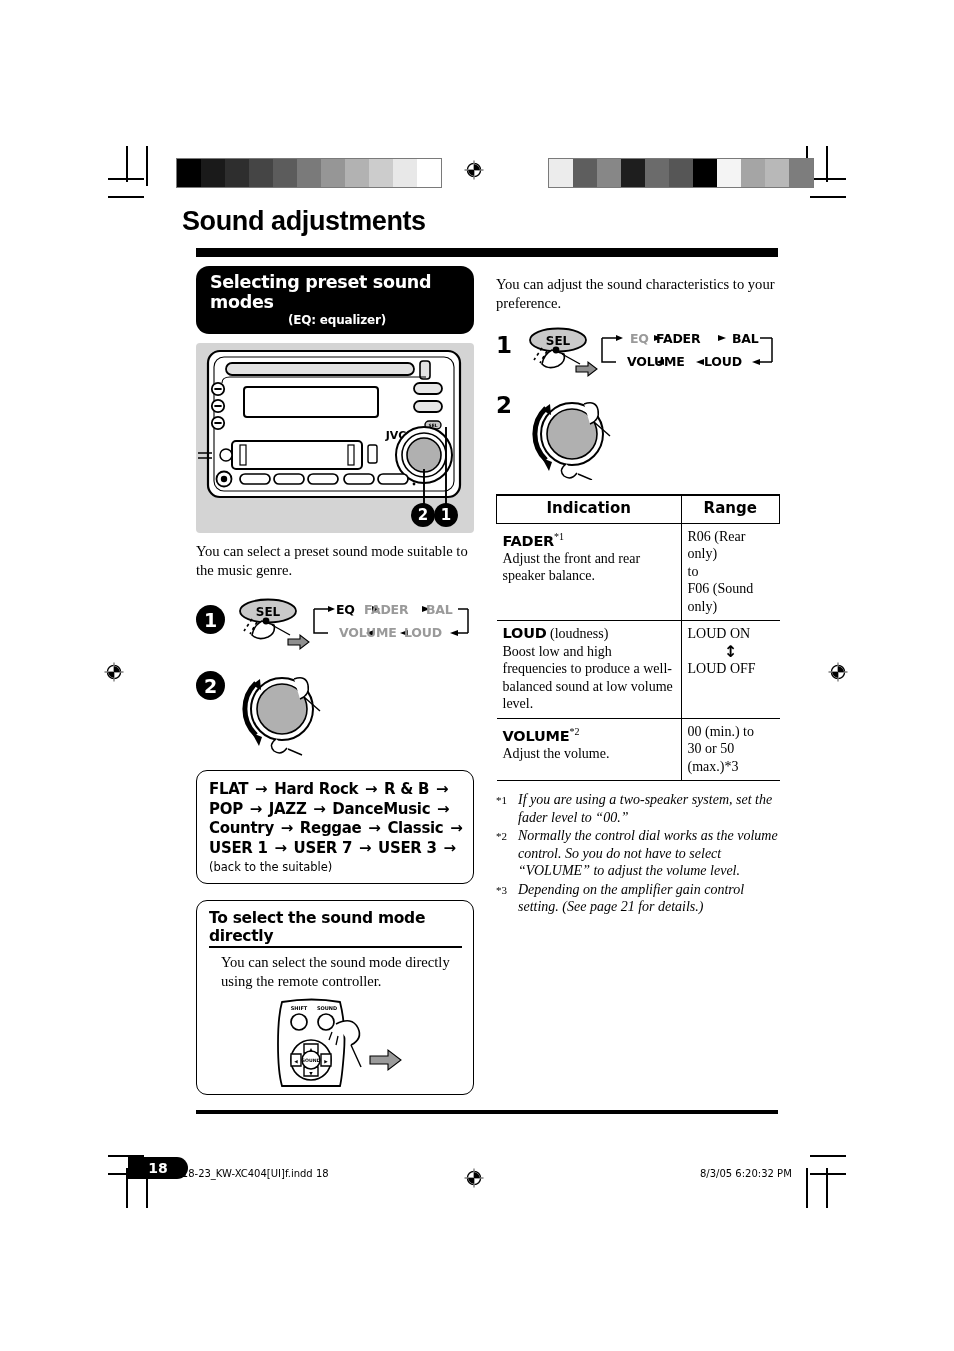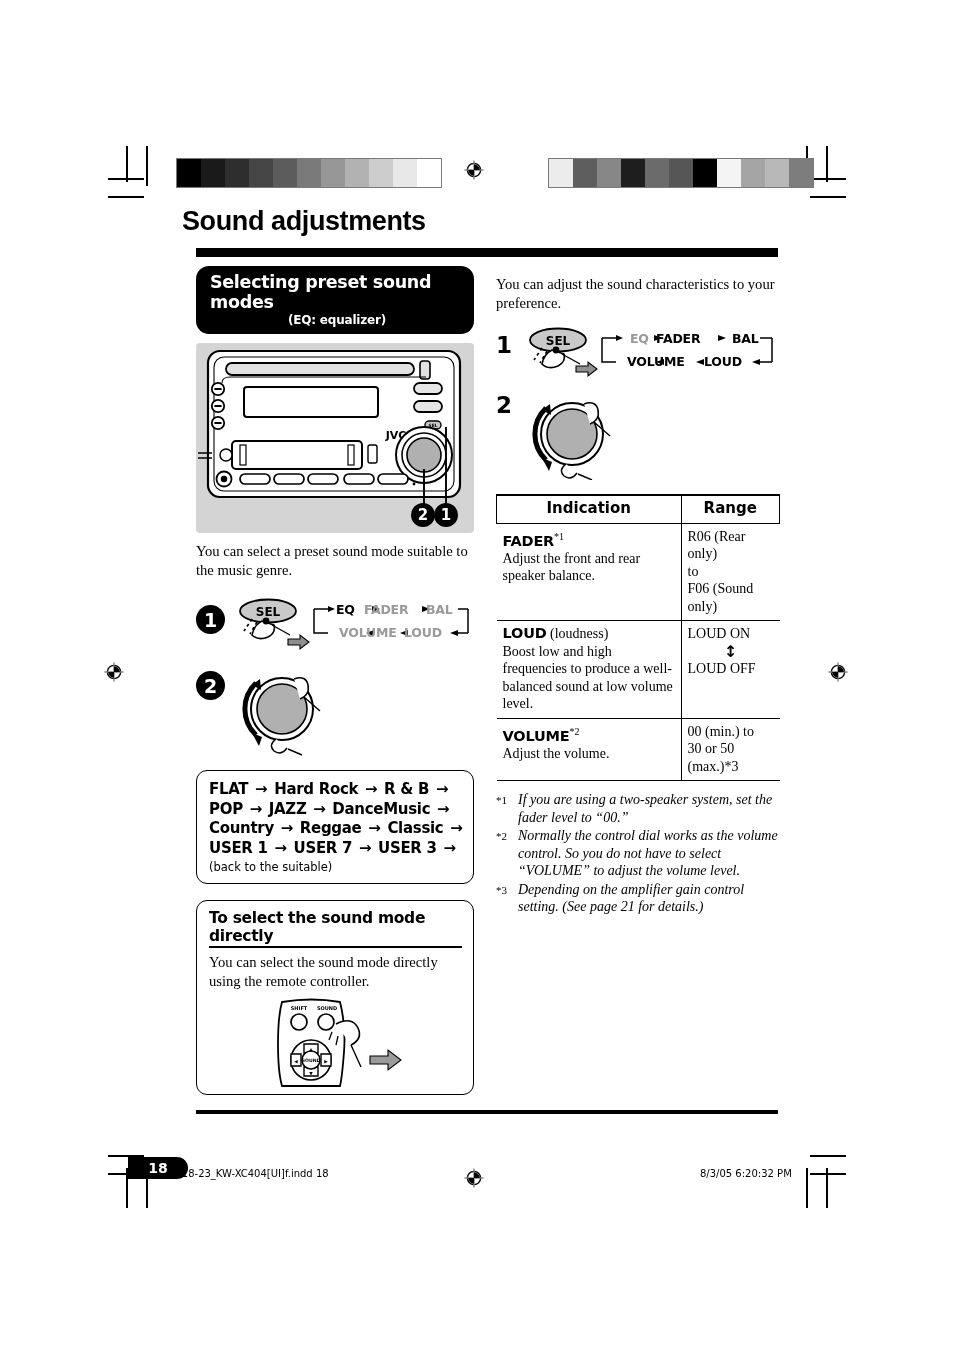--- a/index.html
+++ b/index.html
@@ -339,21 +339,21 @@
       <span>USER 7</span>
       <span class="arrw">→</span>
       <span>USER 3</span>
       <span class="arrw">→</span>
     </div>
     <div class="note">(back to the suitable)</div>
   </div>
 
   <div id="remotebox">
     <div id="remote-title">To select the sound mode directly</div>
-    <div class="body-p" style="margin-top:5px;">You can select the sound mode directly using the remote controller.</div>
+    <div class="body-p" style="margin-top:5px;margin-left:12px;">You can select the sound mode directly using the remote controller.</div>
     <svg style="display:block;margin:6px auto 0 auto;" width="180" height="92" viewBox="0 0 180 92">
 
       <path d="M36 6 q30 -5 58 0 q6 24 4 50 q-2 26 -4 34 h-58 q-4 -14 -4 -42 q0 -28 4 -42 z" fill="#fff" stroke="#000" stroke-width="1.8"></path>
 
       <circle cx="53" cy="26" r="8" fill="#fff" stroke="#000" stroke-width="1.7"></circle>
       <circle cx="80" cy="26" r="8" fill="#fff" stroke="#000" stroke-width="1.7"></circle>
       <text x="53" y="14" font-family="DejaVu Sans, sans-serif" font-size="5" font-weight="bold" text-anchor="middle" fill="#000">SHIFT</text>
       <text x="81" y="14" font-family="DejaVu Sans, sans-serif" font-size="5" font-weight="bold" text-anchor="middle" fill="#000">SOUND</text>
 
       <circle cx="65" cy="64" r="20" fill="#fff" stroke="#000" stroke-width="1.6"></circle>

